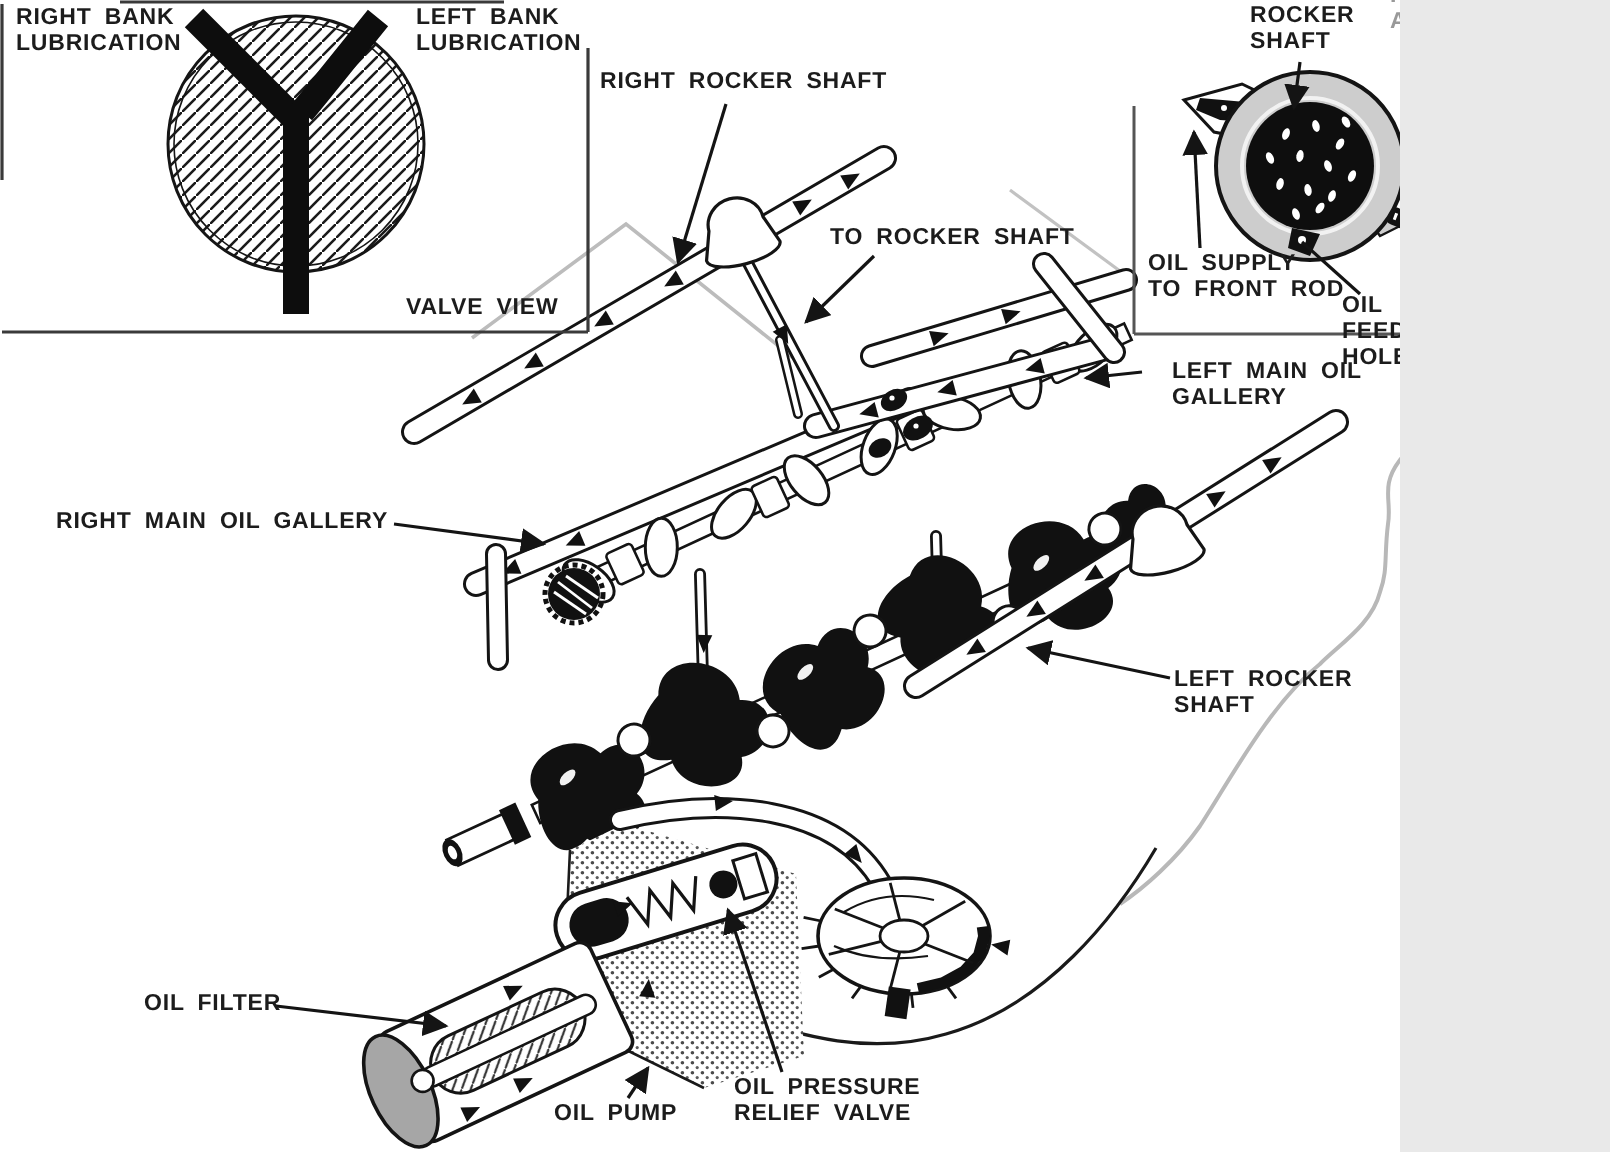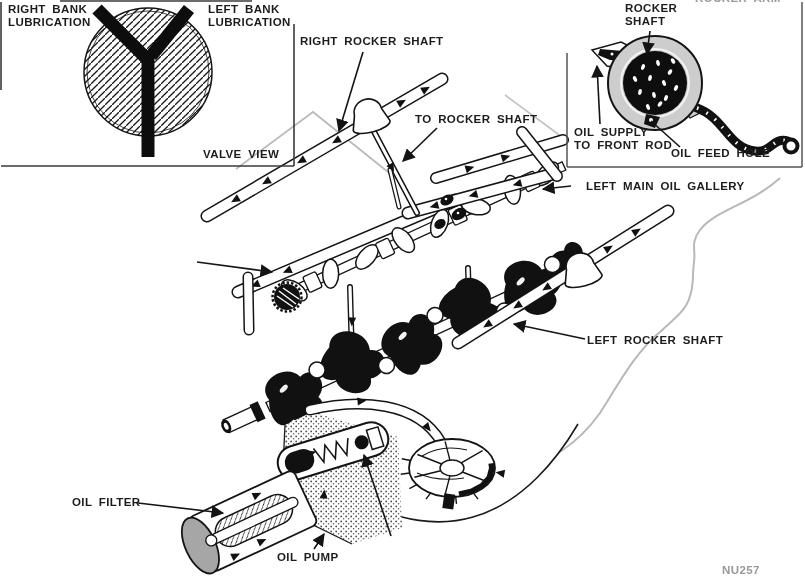--- a/index.html
+++ b/index.html
@@ -1,16 +1,16 @@
 <!DOCTYPE html>
 <html><head>
 <meta charset="utf-8">
 <style>
   html,body{margin:0;padding:0;background:#e9e9e9;}
-  .fig{position:relative;width:805px;height:576px;background:#ffffff;overflow:hidden;
+  .fig{position:relative;width:700px;height:576px;background:#ffffff;overflow:hidden;
        font-family:"Liberation Sans",sans-serif;}
   .fig svg{position:absolute;left:0;top:0;}
   .lbl{position:absolute;font:700 11.5px/13px "Liberation Sans",sans-serif;color:#1c1c1c;
        letter-spacing:.4px;word-spacing:3px;white-space:pre-line;}
   .ghost{color:#999;}
 </style>
 </head>
 <body>
 
 <div class="fig">
@@ -308,19 +308,22 @@
 <div class="lbl ghost" style="left:695px;top:-8px">ROCKER ARM</div>
 <div class="lbl" style="left:625px;top:2px">ROCKER
 SHAFT</div>
 <div class="lbl" style="left:574px;top:126px">OIL SUPPLY
 TO FRONT ROD</div>
 <div class="lbl" style="left:671px;top:147px">OIL FEED HOLE</div>
 
 <div class="lbl" style="left:300px;top:35px">RIGHT ROCKER SHAFT</div>
 <div class="lbl" style="left:415px;top:113px">TO ROCKER SHAFT</div>
 <div class="lbl" style="left:586px;top:180px">LEFT MAIN OIL GALLERY</div>
+<div class="lbl" style="left:28px;top:255px">RIGHT MAIN OIL GALLERY</div>
 <div class="lbl" style="left:587px;top:334px">LEFT ROCKER SHAFT</div>
 <div class="lbl" style="left:72px;top:496px">OIL FILTER</div>
 <div class="lbl" style="left:277px;top:551px">OIL PUMP</div>
+<div class="lbl" style="left:367px;top:538px">OIL PRESSURE
+RELIEF VALVE</div>
 
 <div class="lbl ghost" style="left:722px;top:564px">NU257</div>
 
 </div>
 
 </body></html>

